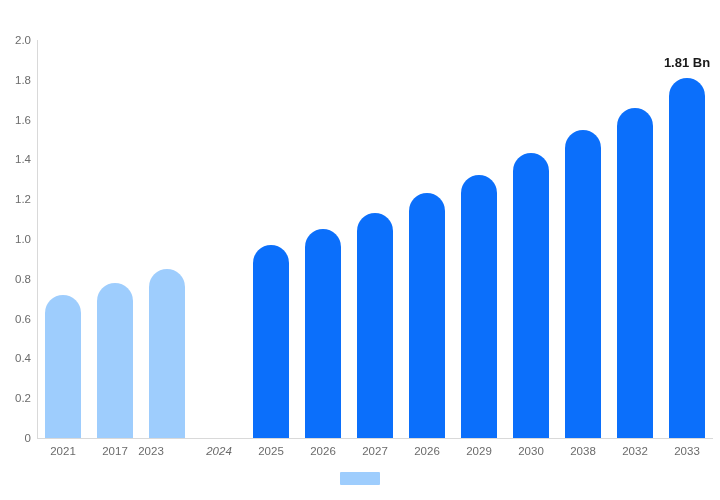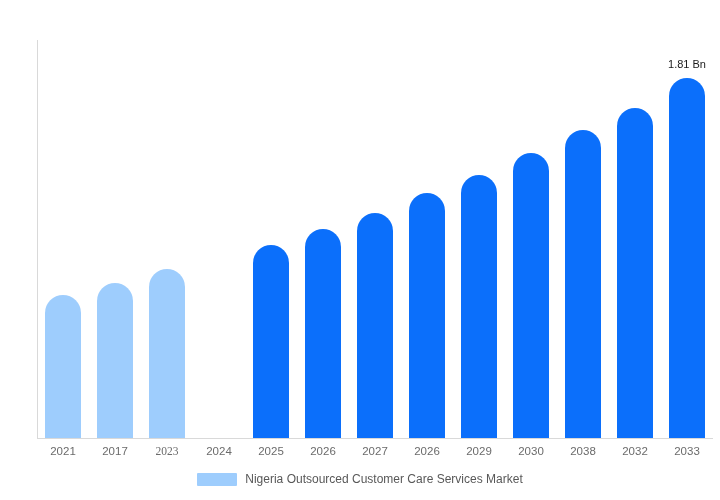--- a/index.html
+++ b/index.html
@@ -81,22 +81,22 @@
     bottom: 0;
     left: 0;
     width: 100%;
     border-top-left-radius: 18px;
     border-top-right-radius: 18px;
   }
   .bar-value-label {
     position: absolute;
     left: 50%;
     transform: translateX(-50%);
-    font-size: 11px;
-    font-weight: normal;
+    font-size: 13px;
+    font-weight: bold;
     color: #1a1a1a;
     white-space: nowrap;
   }
   .x-tick-label {
     position: absolute;
     top: 445px;
     text-align: center;
     font-size: 11.5px;
     color: #6b6b6b;
     white-space: nowrap;
@@ -121,20 +121,33 @@
     color: #585858;
     white-space: nowrap;
   }
 </style>
 </head>
 <body>
 
 <div id="chart-root">
 
 
+  <div id="y-axis-labels">
+      <div class="y-tick-label" style="top: 40px;">2.0</div>
+      <div class="y-tick-label" style="top: 79.8px;">1.8</div>
+      <div class="y-tick-label" style="top: 119.6px;">1.6</div>
+      <div class="y-tick-label" style="top: 159.4px;">1.4</div>
+      <div class="y-tick-label" style="top: 199.2px;">1.2</div>
+      <div class="y-tick-label" style="top: 239px;">1.0</div>
+      <div class="y-tick-label" style="top: 278.8px;">0.8</div>
+      <div class="y-tick-label" style="top: 318.6px;">0.6</div>
+      <div class="y-tick-label" style="top: 358.4px;">0.4</div>
+      <div class="y-tick-label" style="top: 398.2px;">0.2</div>
+      <div class="y-tick-label" style="top: 438px;">0</div>
+    </div>
   <div id="y-axis-line"></div>
   <div id="x-axis-line"></div>
 
   <div id="plot-area">
       <div class="bar-group" style="left: 8px; width: 36px; height: 398px;">
         <div class="bar" style="height: 143.28px; background: rgb(158, 205, 253);"></div>
       </div>
       <div class="bar-group" style="left: 60px; width: 36px; height: 398px;">
         <div class="bar" style="height: 155.22px; background: rgb(158, 205, 253);"></div>
       </div>
@@ -168,27 +181,26 @@
       <div class="bar-group" style="left: 632px; width: 36px; height: 398px;">
         <div class="bar" style="height: 360.19px; background: rgb(11, 111, 251);"></div>
         <div class="bar-value-label" style="bottom: 368.19px;">1.81 Bn</div>
       </div>
     </div>
 
   <div id="x-axis-labels"></div>
 
   <div id="legend">
     <span id="legend-swatch" style="background: rgb(158, 205, 253);"></span>
-    <span id="legend-label">Nigeria Outsourced Customer Care Services Market</span>
   </div>
 
 <div class="x-tick-label" style="left: 37px; width: 52px;">2021</div>
     <div class="x-tick-label" style="left: 89px; width: 52px;">2017</div>
-    <div class="x-tick-label" style="left: 141px; width: 52px; font-family: Liberation Serif, serif;">2023</div>
-    <div class="x-tick-label" style="left: 193px; width: 52px;">2024</div>
+    <div class="x-tick-label" style="left: 125px; width: 52px;">2023</div>
+    <div class="x-tick-label" style="left: 193px; width: 52px; font-style: italic;">2024</div>
     <div class="x-tick-label" style="left: 245px; width: 52px;">2025</div>
     <div class="x-tick-label" style="left: 297px; width: 52px;">2026</div>
     <div class="x-tick-label" style="left: 349px; width: 52px;">2027</div>
     <div class="x-tick-label" style="left: 401px; width: 52px;">2026</div>
     <div class="x-tick-label" style="left: 453px; width: 52px;">2029</div>
     <div class="x-tick-label" style="left: 505px; width: 52px;">2030</div>
     <div class="x-tick-label" style="left: 557px; width: 52px;">2038</div>
     <div class="x-tick-label" style="left: 609px; width: 52px;">2032</div>
     <div class="x-tick-label" style="left: 661px; width: 52px;">2033</div>
   </div>

